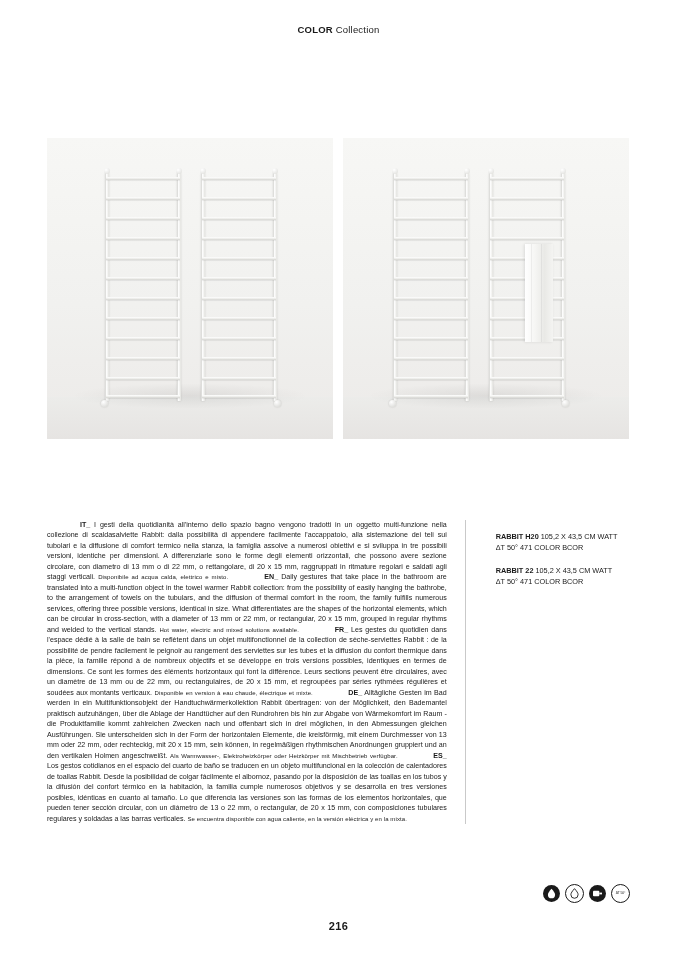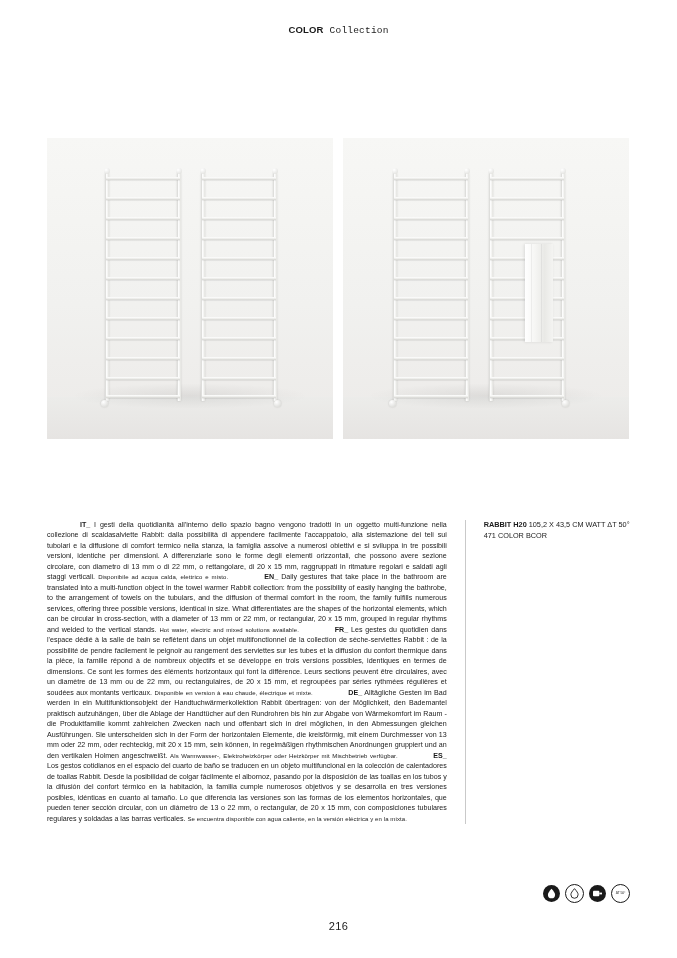--- a/index.html
+++ b/index.html
@@ -24,21 +24,20 @@
     width: 677px;
     text-align: center;
     font-size: 9.5px;
     letter-spacing: 0.2px;
   }
   .header .brand {
     font-weight: bold;
   }
   .header .coll {
     font-weight: normal;
-    font-family: Liberation Mono, monospace;
   }
 
   
   .images {
     position: absolute;
     top: 138px;
     left: 47px;
     width: 583px;
     height: 301px;
     display: flex;
@@ -173,21 +172,21 @@
   }
   .col-right {
     width: 150px;
     font-size: 7.3px;
     line-height: 1.5;
   }
   .col-right .code {
     font-weight: bold;
   }
   .col-right .line {
-    margin: 0;
+    margin: 12px;
   }
 
   
   .badges {
     position: absolute;
     top: 884px;
     right: 47px;
     display: flex;
     gap: 5px;
     align-items: center;
@@ -217,21 +216,21 @@
   .badge svg { display: block; }
 
   
   .folio {
     position: absolute;
     bottom: 26px;
     left: 0;
     width: 677px;
     text-align: center;
     font-size: 11px;
-    font-weight: normal;
+    font-weight: bold;
     letter-spacing: 0.3px;
   }
 </style>
 </head>
 <body>
 
 <div class="header">
   <span class="brand">COLOR</span><span class="coll"> Collection</span>
 </div>
 
@@ -348,20 +347,23 @@
         <span class="small">Se encuentra disponible con agua caliente, en la versión eléctrica y en la mixta.</span>
       </p>
     </div>
 
     <div class="divider"></div>
 
     <div class="col-right">
       <p class="line">
         <span class="code">RABBIT H20</span><span> 105,2 X 43,5 CM WATT ΔT 50° 471 COLOR BCOR</span>
       </p>
+      <p class="line">
+        <span class="code">RABBIT 22</span><span> 105,2 X 43,5 CM WATT ΔT 50° 471 COLOR BCOR</span>
+      </p>
     </div>
   </div>
 </div>
 
 <div class="badges">
   <div class="badge">
     <svg width="9" height="11" viewBox="0 0 10 12" aria-hidden="true">
       <path d="M5 0.6 C7.6 3.6 9 5.5 9 7.3 A4 4 0 0 1 1 7.3 C1 5.5 2.4 3.6 5 0.6 Z" fill="#ffffff"></path>
     </svg>
   </div>

